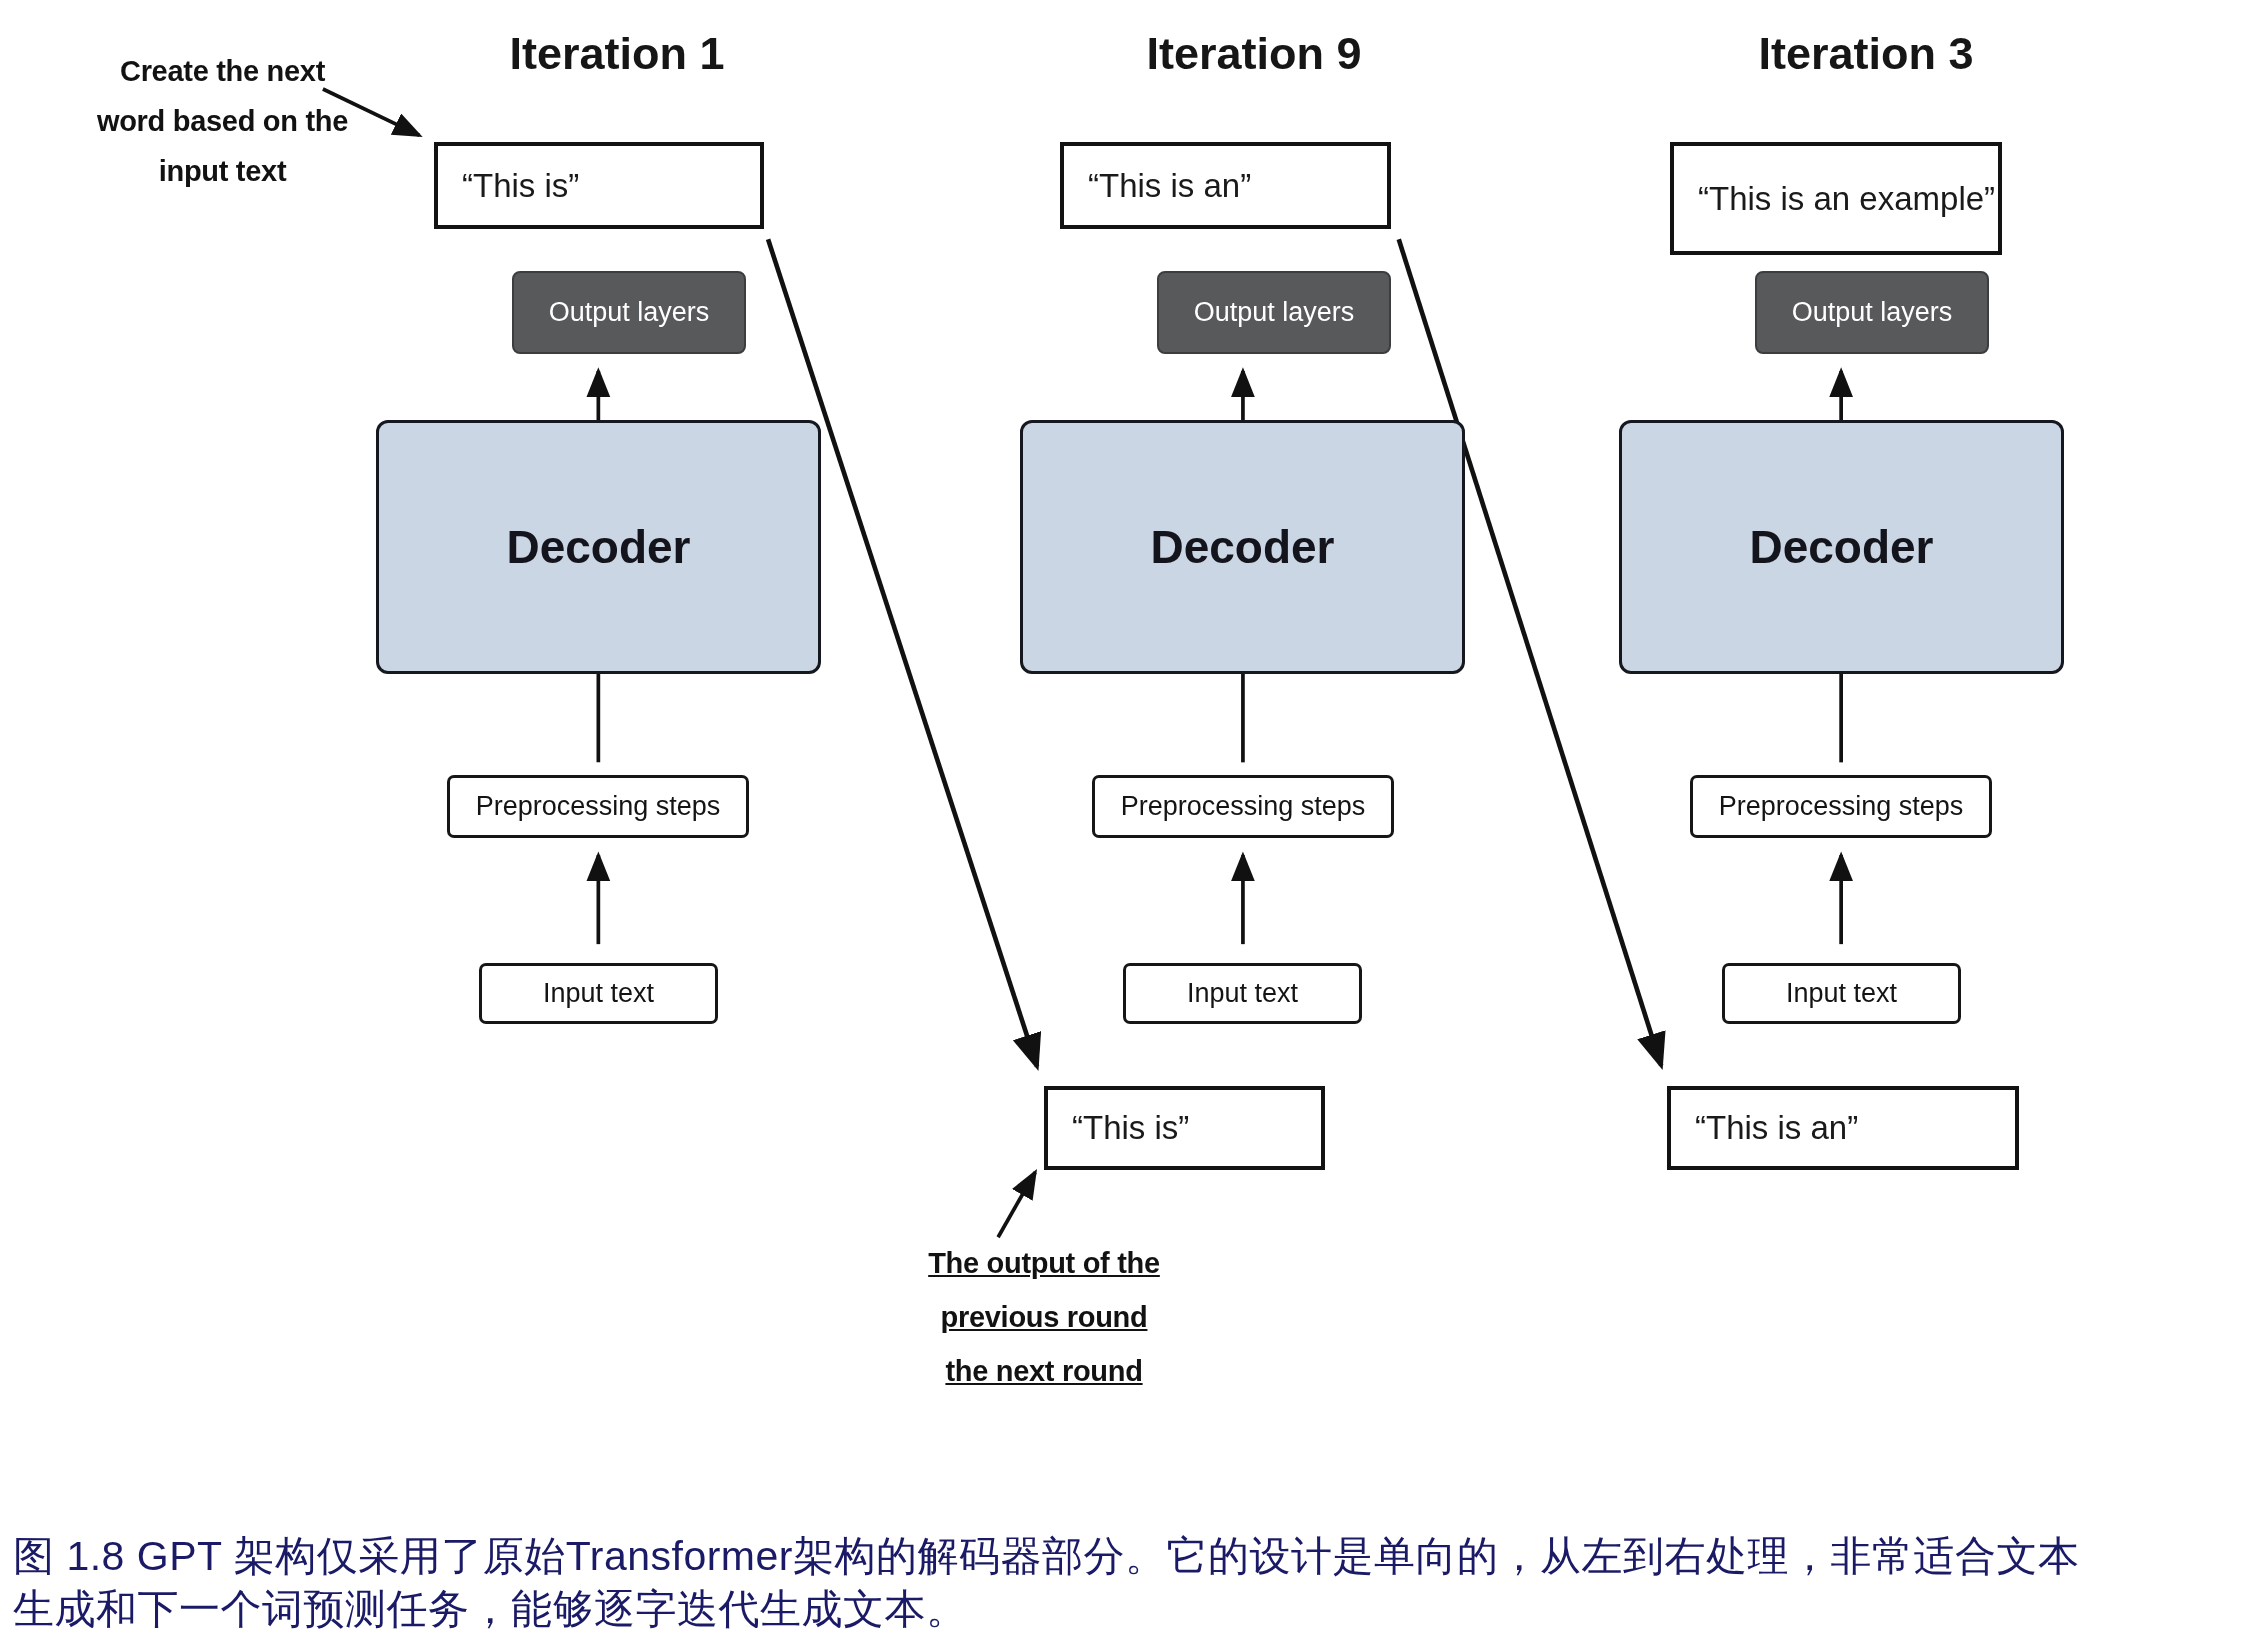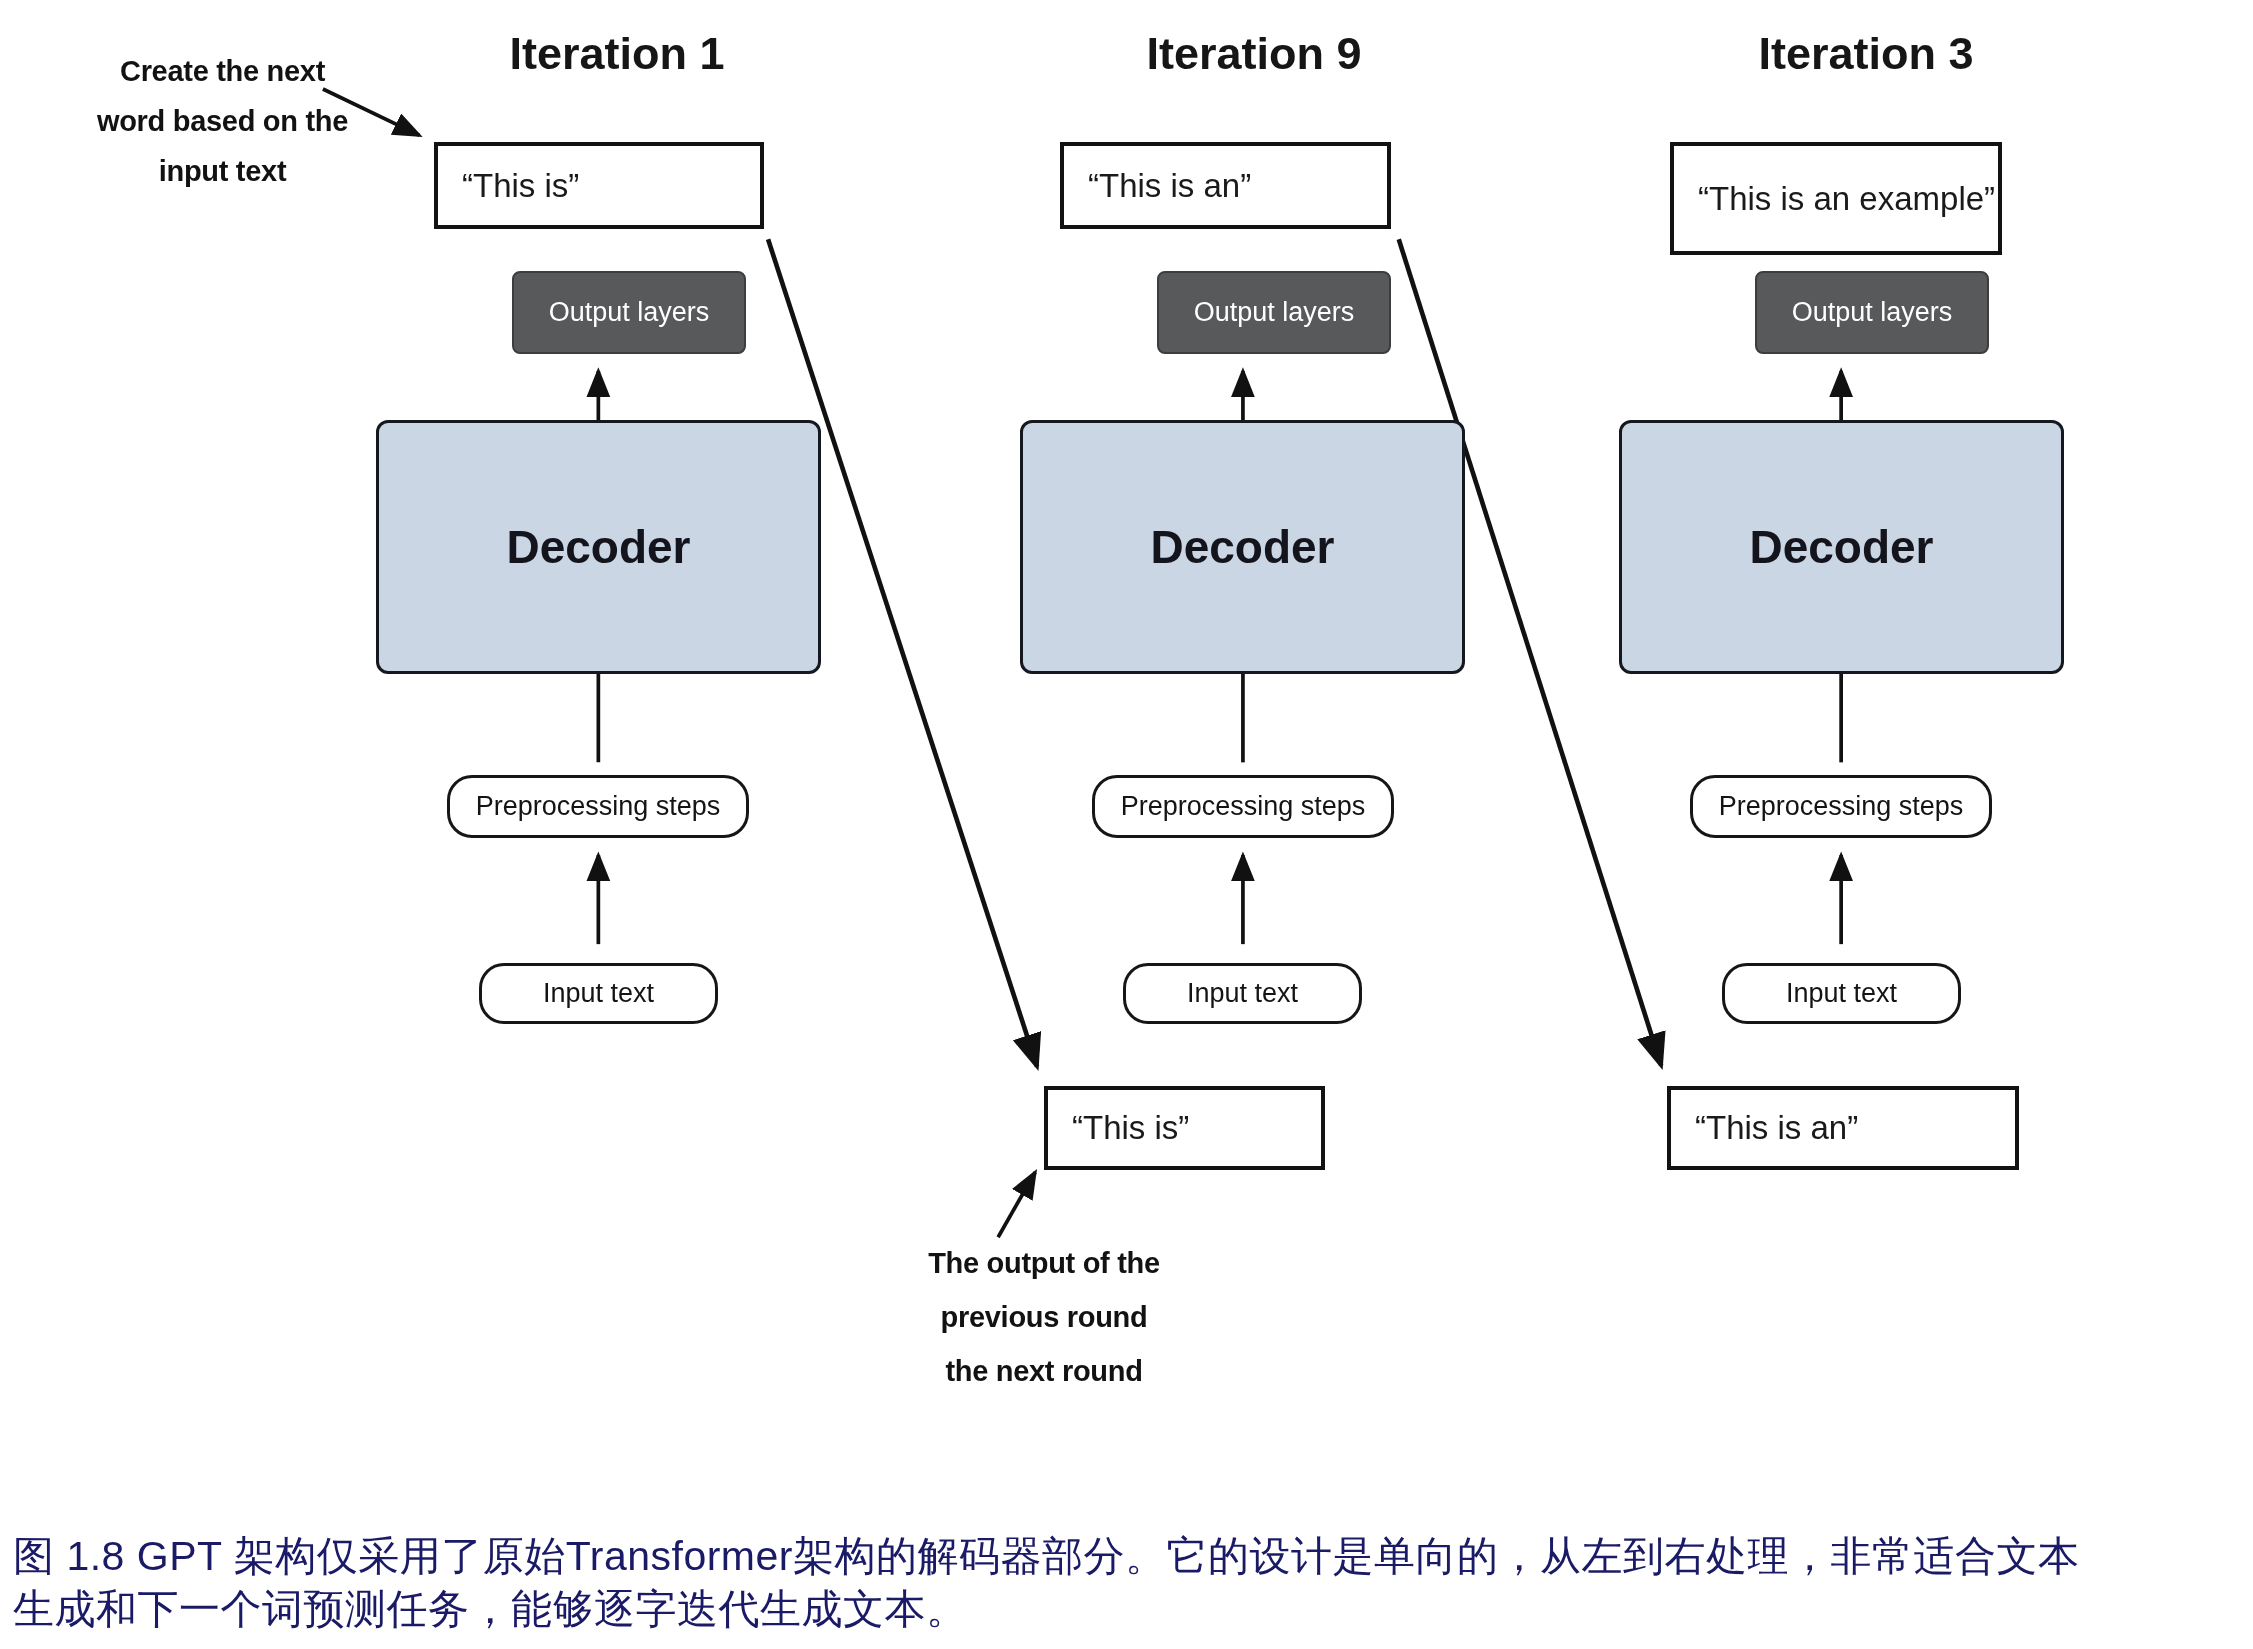--- a/index.html
+++ b/index.html
@@ -20,28 +20,28 @@
   .pill{
     background:#58595b;border:2.8px solid #3c3d3f;border-radius:8px;color:#ffffff;
     display:flex;align-items:center;justify-content:center;font-size:27px;margin-left:31px;
   }
   .decoder{
     background:#cbd6e4;border:3.7px solid #16181f;border-radius:12px;
     display:flex;align-items:center;justify-content:center;
     font-size:46px;font-weight:bold;color:#14141c;
   }
   .roundbox{
-    background:#ffffff;border:3.7px solid #161616;border-radius:25px;
+    background:#ffffff;border:3.7px solid #161616;border-radius:7px;
     display:flex;align-items:center;justify-content:center;font-size:27px;color:#141414;
   }
   .annot{
     font-weight:bold;font-size:29px;color:#121212;text-align:center;line-height:50px;
     letter-spacing:-0.3px;
   }
-  .annot.bottom{line-height:54px;}
+  .annot.bottom{line-height:54px;text-decoration:underline;}
   .caption{font-size:41px;line-height:53px;letter-spacing:0.5px;}
   .caption div{white-space:nowrap;}
 </style>
 </head>
 <body>
 
 <div class="stage">
 
   <svg class="arrow-layer" viewBox="0 0 2430 1778" xmlns="http://www.w3.org/2000/svg">
     <defs>

